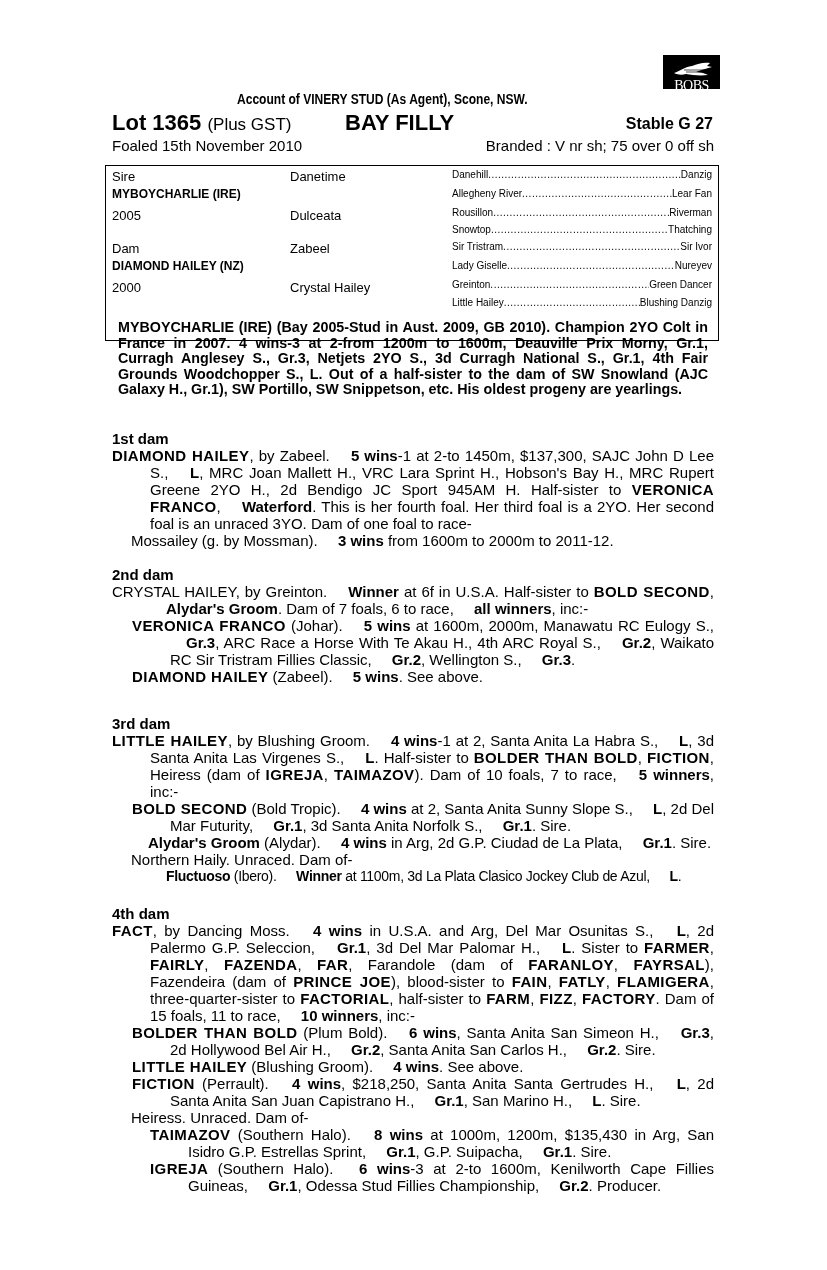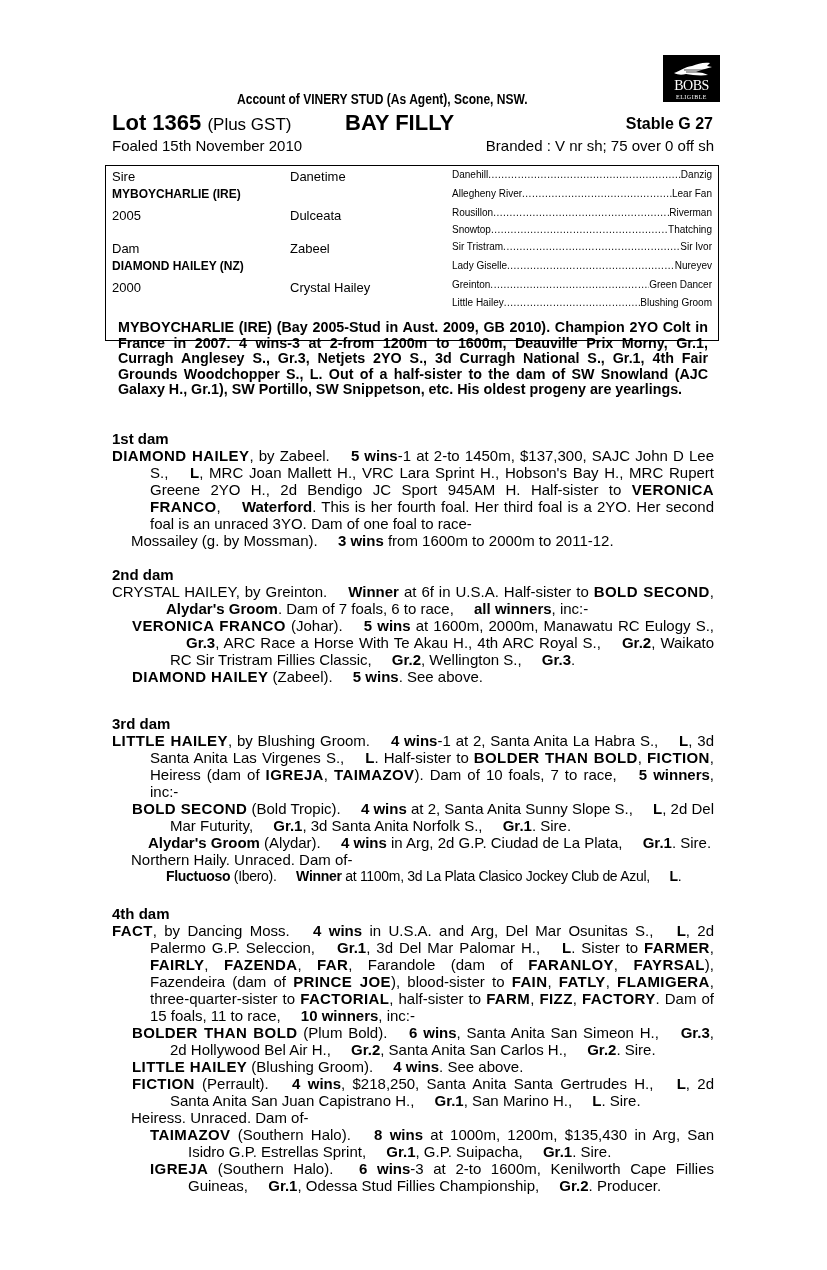--- a/index.html
+++ b/index.html
@@ -1,19 +1,19 @@
 <!DOCTYPE html>
 <html><head>
 <meta charset="utf-8">
 <style>
   html, body { margin: 0; padding: 0; background: #ffffff; }
   body { width: 827px; height: 1270px; position: relative; color: #000; font-family: "Liberation Sans", sans-serif; }
   .page { position: absolute; left: 0; top: 0; width: 827px; height: 1270px; }
 
-  .logo { position: absolute; left: 663px; top: 55px; width: 57px; height: 47px; background: #000; color: #fff; text-align: center; }
+  .logo { position: absolute; left: 663px; top: 55px; width: 57px; height: 34px; background: #000; color: #fff; text-align: center; }
   .logo .horse { display: block; width: 44px; height: 20px; margin: 4px auto 0; }
   .logo .bobs { display: block; font-family: "Liberation Serif", serif; font-size: 14px; line-height: 14px; letter-spacing: -0.5px; }
   .logo .elig { display: block; font-family: "Liberation Serif", serif; font-size: 6px; line-height: 8px; letter-spacing: 0.5px; }
 
   .account { position: absolute; left: 237px; top: 91px; font-size: 14px; font-weight: bold; transform: scaleX(0.86); transform-origin: left; white-space: nowrap; }
   .lot { position: absolute; left: 112px; top: 110px; font-size: 22px; font-weight: bold; white-space: nowrap; }
   .lot .gst { font-size: 17px; font-weight: normal; }
   .sex { position: absolute; left: 345px; top: 110px; font-size: 22px; font-weight: bold; white-space: nowrap; }
   .stable { position: absolute; right: 114px; top: 115px; font-size: 16px; font-weight: bold; white-space: nowrap; }
   .foaled { position: absolute; left: 112px; top: 137px; font-size: 15px; white-space: nowrap; }
@@ -108,21 +108,21 @@
         <span class="r">Nureyev</span>
       </div>
     <div class="ped-row" style="top:113px;">
         <span class="l">Greinton</span>
         <span class="dots"></span>
         <span class="r">Green Dancer</span>
       </div>
     <div class="ped-row" style="top:131px;">
         <span class="l">Little Hailey</span>
         <span class="dots"></span>
-        <span class="r">Blushing Groom</span>
+        <span class="r">Blushing Danzig</span>
       </div>
   </div>
 
   <div class="sireblurb">MYBOYCHARLIE (IRE) (Bay 2005-Stud in Aust. 2009, GB 2010). Champion 2YO Colt in France in 2007. 4 wins-3 at 2-from 1200m to 1600m, Deauville Prix Morny, Gr.1, Curragh Anglesey S., Gr.3, Netjets 2YO S., 3d Curragh National S., Gr.1, 4th Fair Grounds Woodchopper S., L. Out of a half-sister to the dam of SW Snowland (AJC Galaxy H., Gr.1), SW Portillo, SW Snippetson, etc. His oldest progeny are yearlings.</div>
 
   <div class="section" style="top:430px;">
     <div class="h">1st dam</div>
     <div class="para i0"><span class="bn">DIAMOND HAILEY</span><span>, by Zabeel. </span><span class="b">5 wins</span><span>-1 at 2-to 1450m, $137,300, SAJC John D Lee S., </span><span class="b">L</span><span>, MRC Joan Mallett H., VRC Lara Sprint H., Hobson's Bay H., MRC Rupert Greene 2YO H., 2d Bendigo JC Sport 945AM H. Half-sister to </span><span class="bn">VERONICA FRANCO</span><span>, </span><span class="b">Waterford</span><span>. This is her fourth foal. Her third foal is a 2YO. Her second foal is an unraced 3YO. Dam of one foal to race-</span></div>
     <div class="para i1b" style="padding-left:19px;"><span>Mossailey (g. by Mossman). </span><span class="b">3 wins</span><span> from 1600m to 2000m to 2011-12.</span></div>
   </div>

